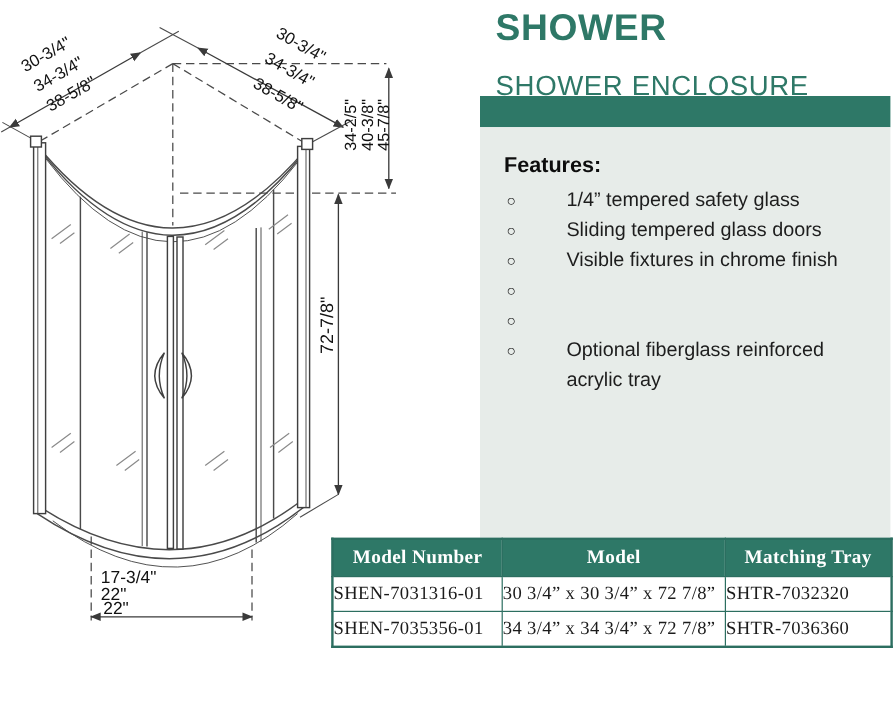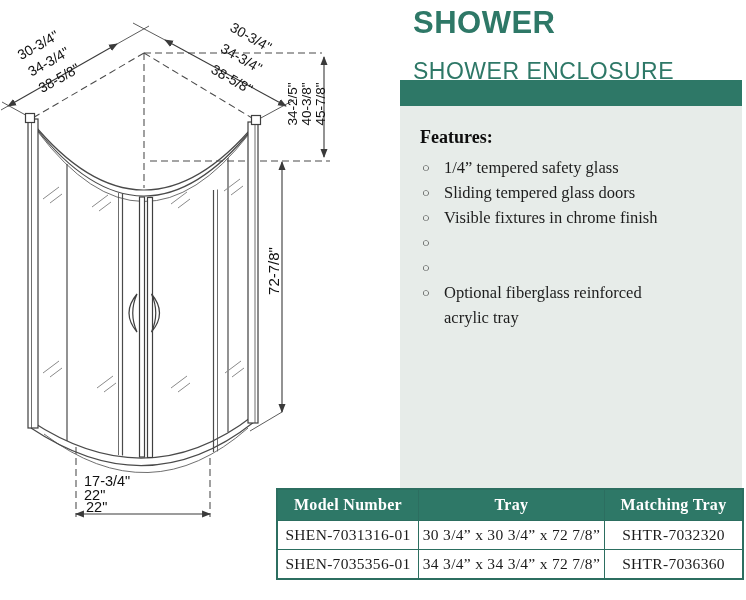--- a/index.html
+++ b/index.html
@@ -7,33 +7,33 @@
   .page { position:relative; width:746px; height:600px; background:#ffffff; overflow:hidden; }
 
   
   .title-block { position:absolute; left:413px; top:6px; }
   .title-main { font-size:31px; font-weight:bold; color:#2e7867; letter-spacing:.5px; line-height:1.1; }
   .title-sub  { font-size:23px; font-weight:normal; color:#2e7867; letter-spacing:.5px; margin-top:18px; }
 
   
   .green-bar { position:absolute; left:400px; top:80px; width:342px; height:26px; background:#2e7867; }
   .features-panel { position:absolute; left:400px; top:106px; width:342px; height:396px;
-                    background:#e7ece9; padding:21px 18px 0 20px; color:#1d1d1d;font-family:Liberation Serif, serif; }
+                    background:#e7ece9; padding:21px 18px 0 20px; color:#1d1d1d; }
   .features-heading { font-size:18px; font-weight:bold; color:#0d0d0d; margin-bottom:7px; }
   .feature-list { list-style:none; }
   .feature-item { display:flex; align-items:flex-start; font-size:16.5px; line-height:25px; }
   .bullet { width:24px; flex-shrink:0; font-size:13px; line-height:25px; color:#222; text-align:left; padding-left:2px; }
-  .feature-text { white-space:pre-line; }
-
-  
-  .spec-table { position:absolute; left:276px; top:488px; width:468px; border-collapse:collapse;
+  .feature-text { white-space:pre-line;margin-left:28px; }
+
+  
+  .spec-table { position:absolute; left:276px; top:448px; width:468px; border-collapse:collapse;
                 font-family:"Liberation Serif", serif; z-index:5; background:#fff; }
   .spec-table th { background:#2e7867; color:#ffffff; font-size:16px; font-weight:bold;
                    height:31px; border:1.5px solid #2c6e60; letter-spacing:.3px; }
-  .spec-table td { background:#ffffff; color:#1b1b1b; font-size:15.5px; text-align:center;
+  .spec-table td { background:#ffffff; color:#1b1b1b; font-size:15.5px; 
                    height:29.5px; border:1.5px solid #2c6e60; letter-spacing:.3px; }
   .spec-table { border:2px solid #2c6e60; }
   .col-model { width:142px; } .col-size { width:187px; } .col-tray { width:139px;font-family:Liberation Serif, serif; }
 
   
   .diagram { position:absolute; left:0; top:0; z-index:1; }
   .diagram text { font-family:"Liberation Sans", sans-serif; fill:#111; }
   .ln   { stroke:#4a4a4a; stroke-width:1.2; fill:none; }
   .thin { stroke:#4a4a4a; stroke-width:.8;  fill:none; }
   .dash { stroke:#4a4a4a; stroke-width:1.05; fill:none; stroke-dasharray:7 4; }
@@ -176,21 +176,21 @@
         <span class="feature-text">Optional fiberglass reinforced
 acrylic tray</span>
       </li>
     </ul>
   </div>
 
   <table class="spec-table">
     <thead>
       <tr>
         <th class="col-model">Model Number</th>
-        <th class="col-size">Tray</th>
+        <th class="col-size">Model</th>
         <th class="col-tray">Matching Tray</th>
       </tr>
     </thead>
     <tbody>
       <tr>
         <td>SHEN-7031316-01</td>
         <td>30 3/4” x 30 3/4” x 72 7/8”</td>
         <td>SHTR-7032320</td>
       </tr>
       <tr>

